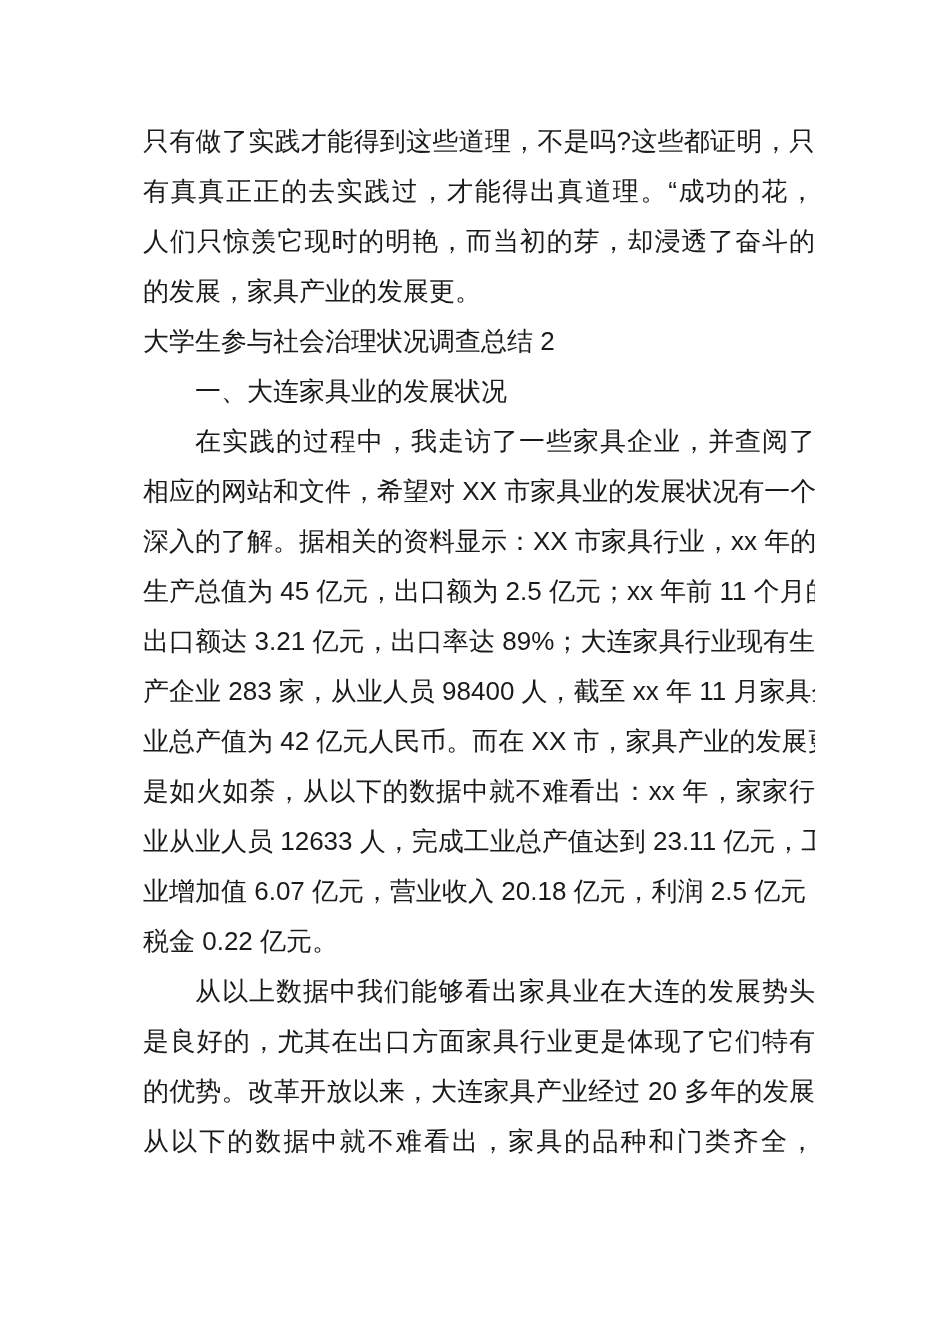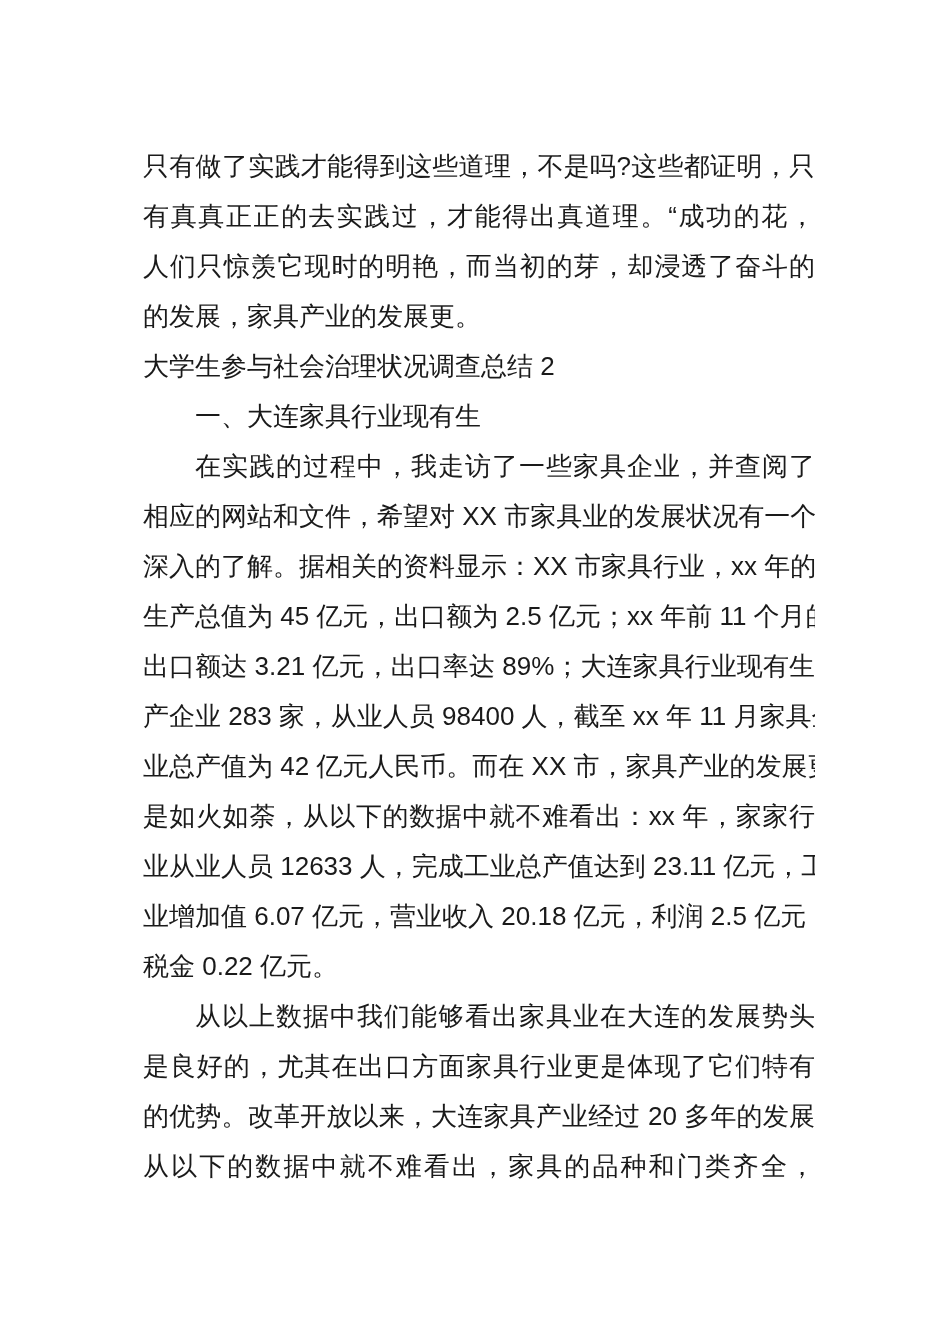--- a/index.html
+++ b/index.html
@@ -12,21 +12,21 @@
   .page {
     position: relative;
     width: 950px;
     height: 1344px;
     background: #ffffff;
     overflow: hidden;
   }
   .textblock {
     position: absolute;
     left: 143px;
-    top: 141px;
+    top: 116px;
     width: 672px;
     color: #1a1a1a;
     font-size: 26px;
     line-height: 50px;
   }
   .line {
     height: 50px;
     overflow: hidden;
     white-space: nowrap;
     text-align: justify;
@@ -43,21 +43,21 @@
 </head>
 <body>
 
 <div class="page">
   <div class="textblock">
     <div class="line j">只有做了实践才能得到这些道理，不是吗?这些都证明，只</div>
     <div class="line j">有真真正正的去实践过，才能得出真道理。“成功的花，</div>
     <div class="line j">人们只惊羡它现时的明艳，而当初的芽，却浸透了奋斗的</div>
     <div class="line">的发展，家具产业的发展更。</div>
     <div class="line">大学生参与社会治理状况调查总结 2</div>
-    <div class="line ind">一、大连家具行业现有生</div>
+    <div class="line ind">一、大连家具业的发展状况</div>
     <div class="line j ind">在实践的过程中，我走访了一些家具企业，并查阅了</div>
     <div class="line j">相应的网站和文件，希望对 XX 市家具业的发展状况有一个</div>
     <div class="line j">深入的了解。据相关的资料显示：XX 市家具行业，xx 年的</div>
     <div class="line j">生产总值为 45 亿元，出口额为 2.5 亿元；xx 年前 11 个月的</div>
     <div class="line j">出口额达 3.21 亿元，出口率达 89%；大连家具行业现有生</div>
     <div class="line j">产企业 283 家，从业人员 98400 人，截至 xx 年 11 月家具企</div>
     <div class="line j">业总产值为 42 亿元人民币。而在 XX 市，家具产业的发展更</div>
     <div class="line j">是如火如荼，从以下的数据中就不难看出：xx 年，家家行</div>
     <div class="line j">业从业人员 12633 人，完成工业总产值达到 23.11 亿元，工</div>
     <div class="line j">业增加值 6.07 亿元，营业收入 20.18 亿元，利润 2.5 亿元，</div>

